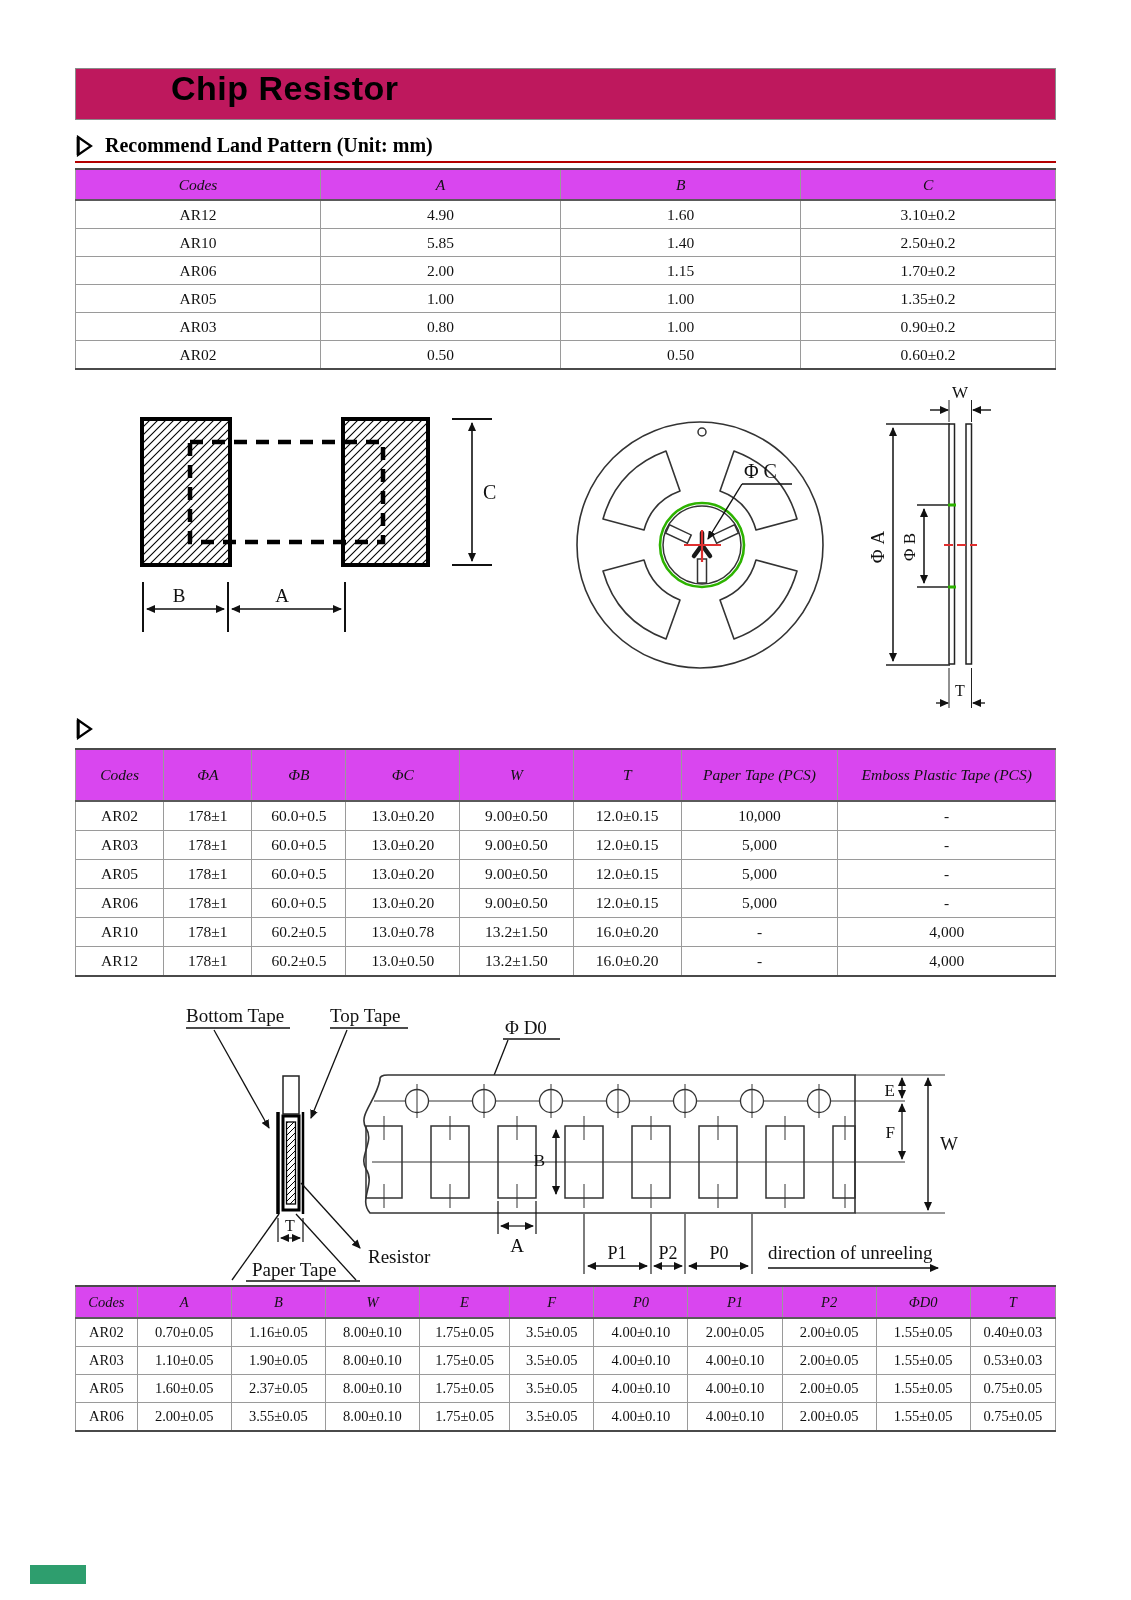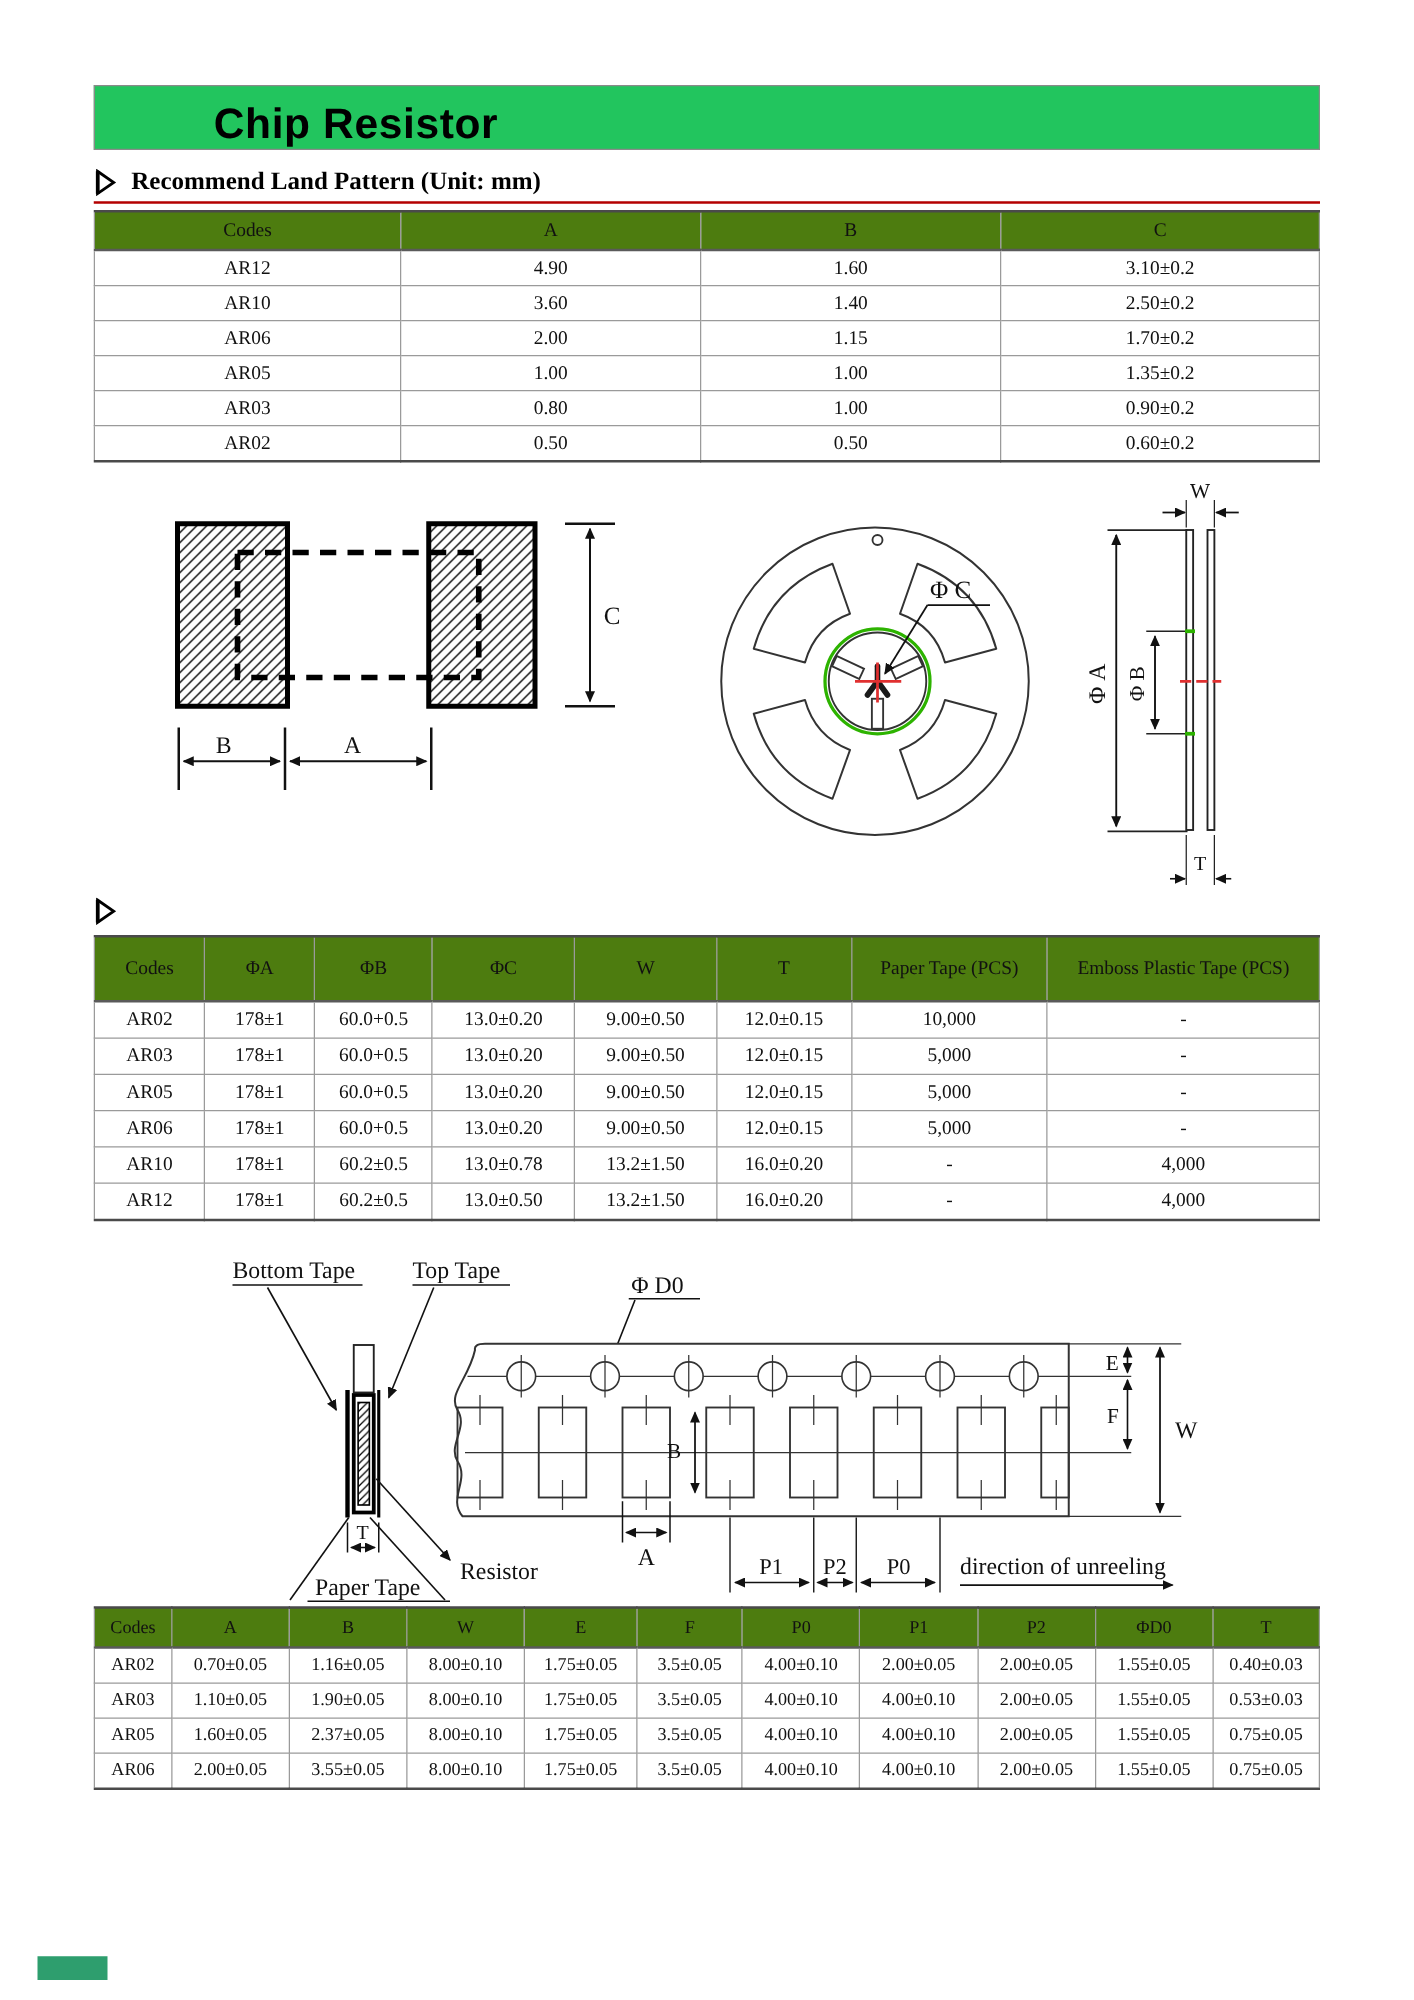--- a/index.html
+++ b/index.html
@@ -1,36 +1,36 @@
 <!DOCTYPE html>
 <html><head>
 <meta charset="utf-8">
 <style>
   html,body{margin:0;padding:0;background:#ffffff;}
   body{width:1131px;height:1600px;position:relative;overflow:hidden;
        font-family:"Liberation Serif",serif;color:#111;}
   .content{position:absolute;left:75px;top:0;width:981px;}
 
   
-  .banner{margin-top:68px;height:50px;background:#22c55e;border:1px solid #8a8a8a;
-          display:flex;align-items:flex-end;}
+  .banner{margin-top:68px;height:50px;background:#be185d;border:1px solid #8a8a8a;
+          display:flex;align-items:flex-start;}
   .banner h1{margin:0 0 0 95px;font-family:"Liberation Sans",sans-serif;
              font-weight:bold;font-size:34px;letter-spacing:0.5px;color:#000;}
 
   
   .sec{display:flex;align-items:center;gap:12px;margin-top:14px;font-family:Liberation Serif, serif;}
   .sec .tri{flex:0 0 auto;display:block;}
   .sec .txt{font-weight:bold;font-size:20px;color:#000;}
   .redrule{height:2px;background:#b40000;margin-top:4px;}
 
   
   table{width:100%;border-collapse:collapse;text-align:center;font-size:15.5px;
         border-top:2.5px solid #4a4a4a;border-bottom:2.5px solid #4a4a4a;}
   th,td{border:1px solid #9a9a9a;padding:0 4px;}
-  thead th{background:#4d7c0f;font-weight:normal;border-bottom:2px solid #5a5a5a;}
+  thead th{background:#d946ef;font-weight:normal;border-bottom:2px solid #5a5a5a;font-style:italic;}
   .t1{margin-top:5px;} .t1 th{height:29px;} .t1 td{height:27px;}
   .t2{margin-top:8px;} .t2 th{height:50px;line-height:1.25;} .t2 td{height:28px;}
   .t3{margin-top:2px;font-size:14.5px;} .t3 th{height:30px;} .t3 td{height:27px;}
 
   .dsvg{display:block;margin-top:10px;}
   .tsvg{display:block;margin-top:26px;}
   svg text{font-family:"Liberation Serif",serif;fill:#111;}
 
   .footer-bar{position:absolute;left:30px;top:1565px;width:56px;height:19px;
               background:#2e9e6e;}
@@ -70,21 +70,21 @@
       </thead>
     <tbody>
         <tr>
           <td>AR12</td>
           <td>4.90</td>
           <td>1.60</td>
           <td>3.10±0.2</td>
         </tr>
         <tr>
           <td>AR10</td>
-          <td>3.60</td>
+          <td>5.85</td>
           <td>1.40</td>
           <td>2.50±0.2</td>
         </tr>
         <tr>
           <td>AR06</td>
           <td>2.00</td>
           <td>1.15</td>
           <td>1.70±0.2</td>
         </tr>
         <tr>

